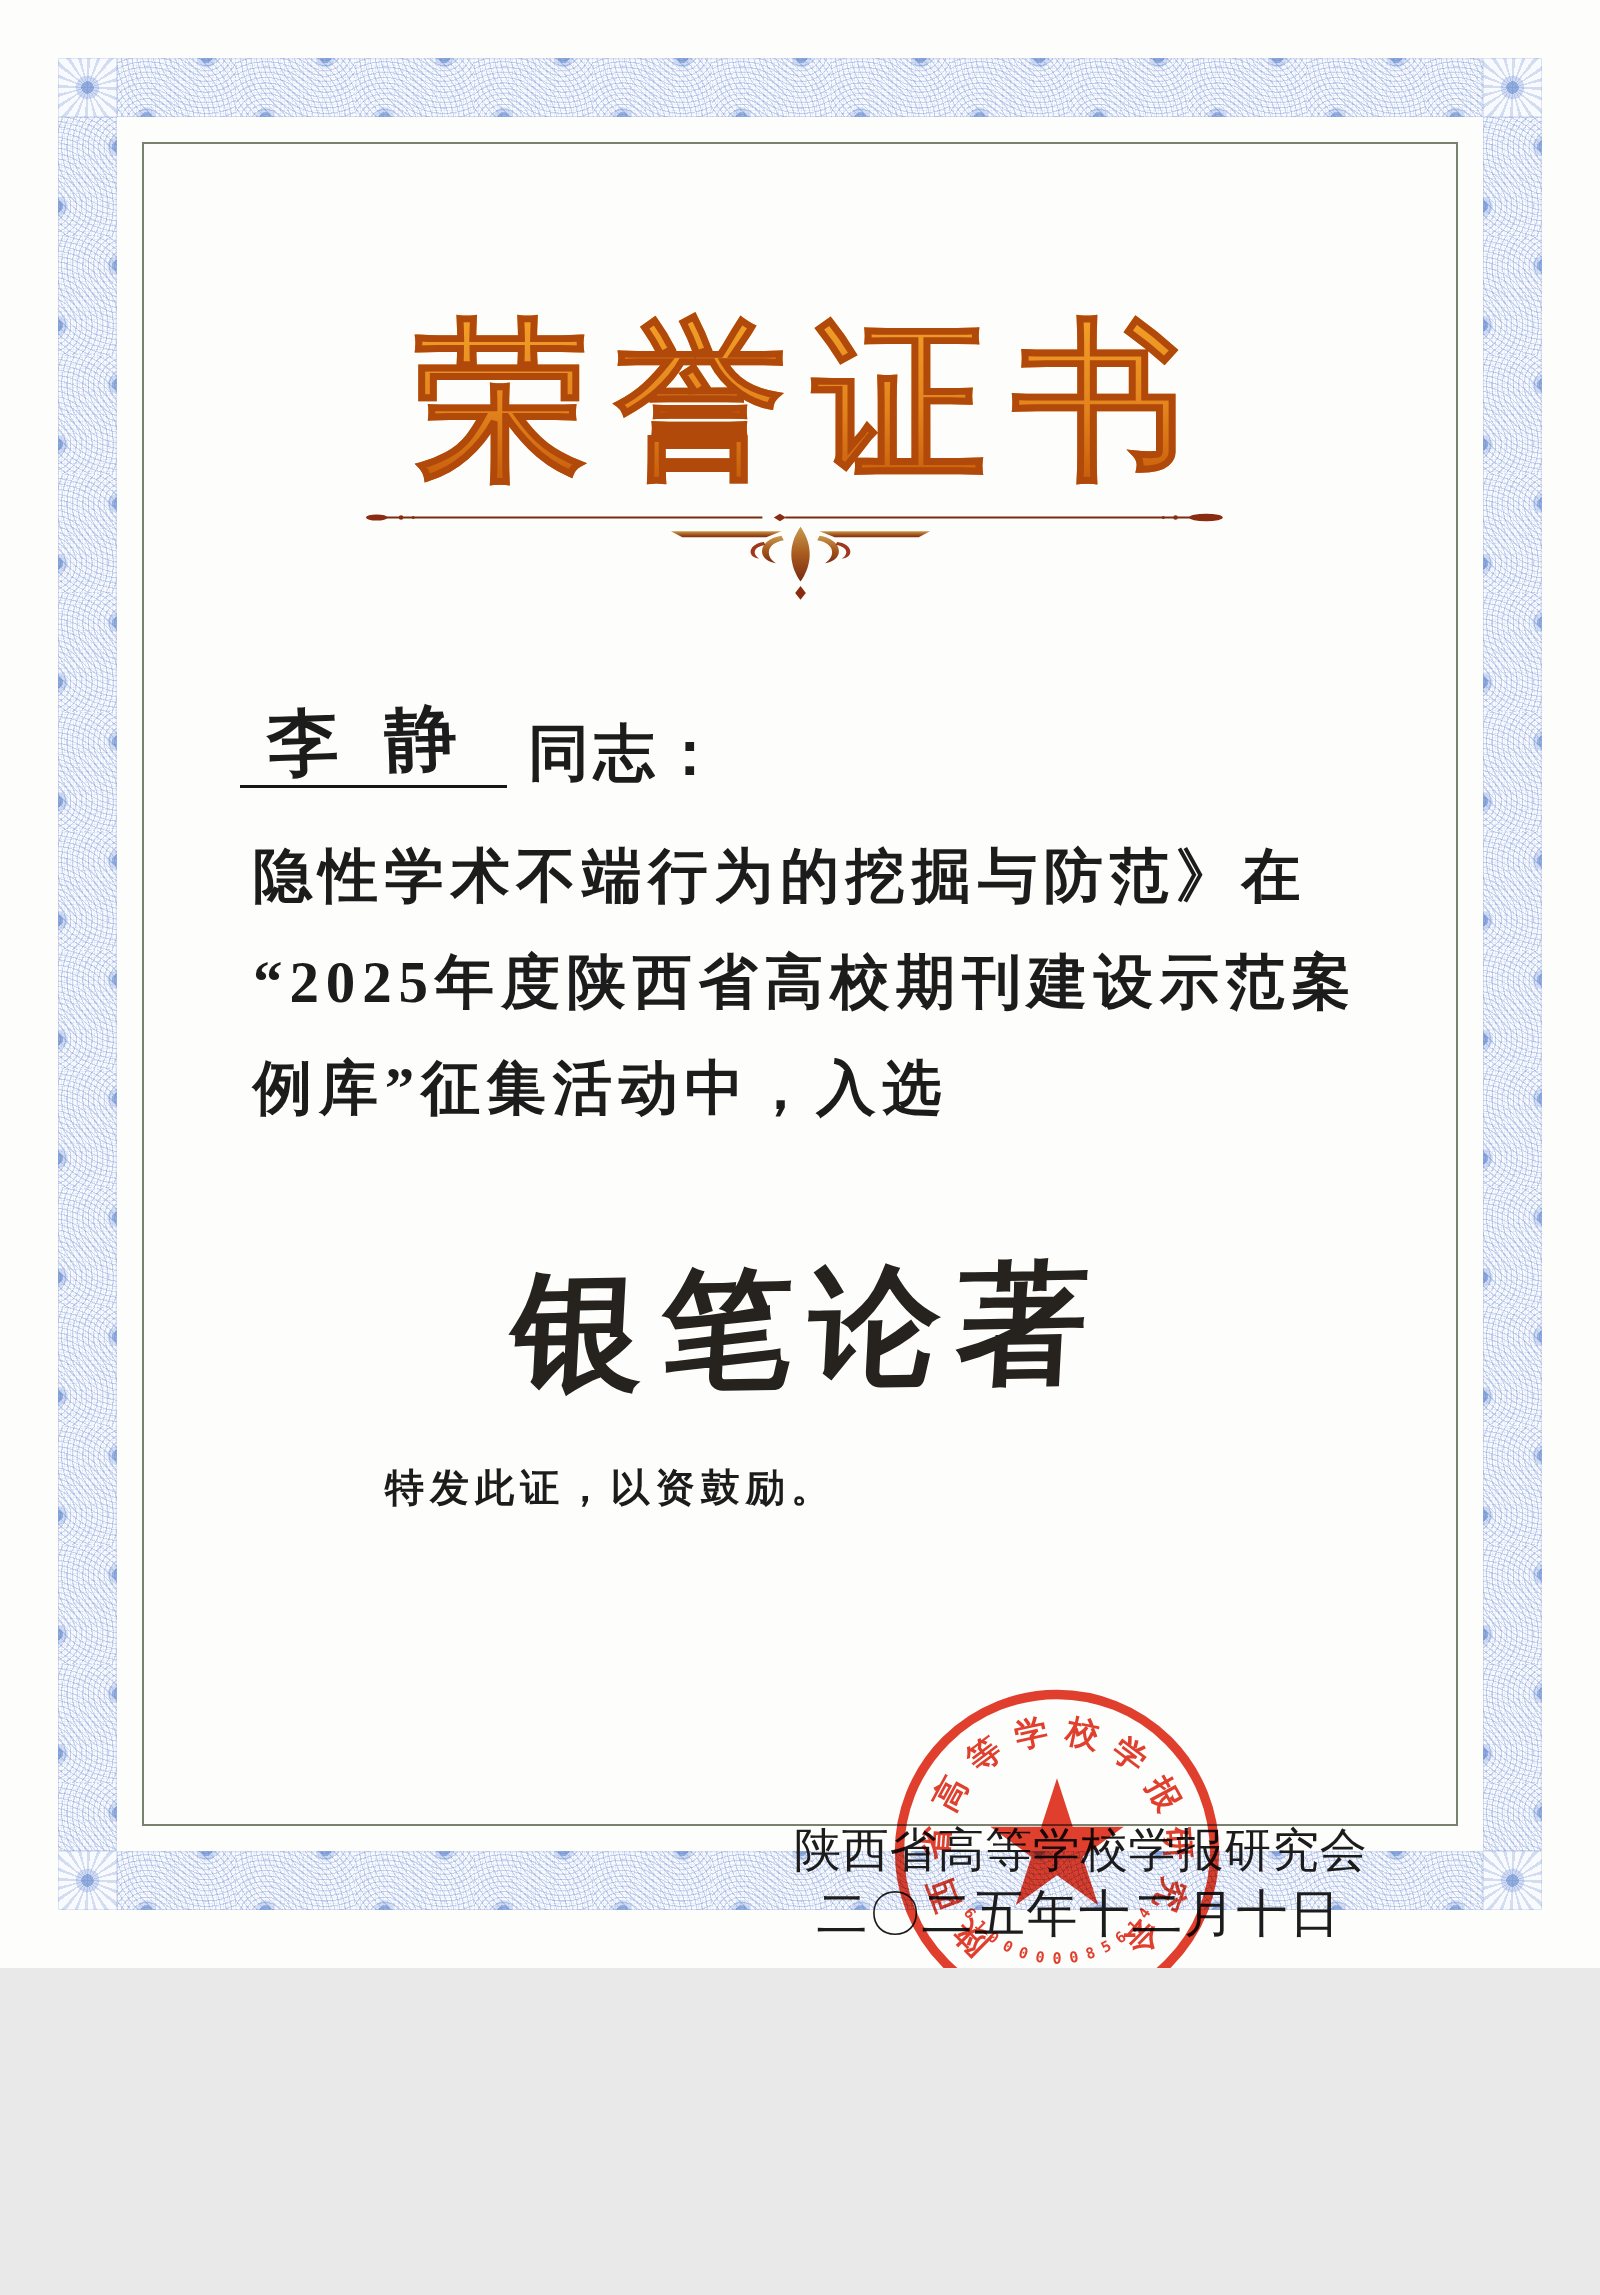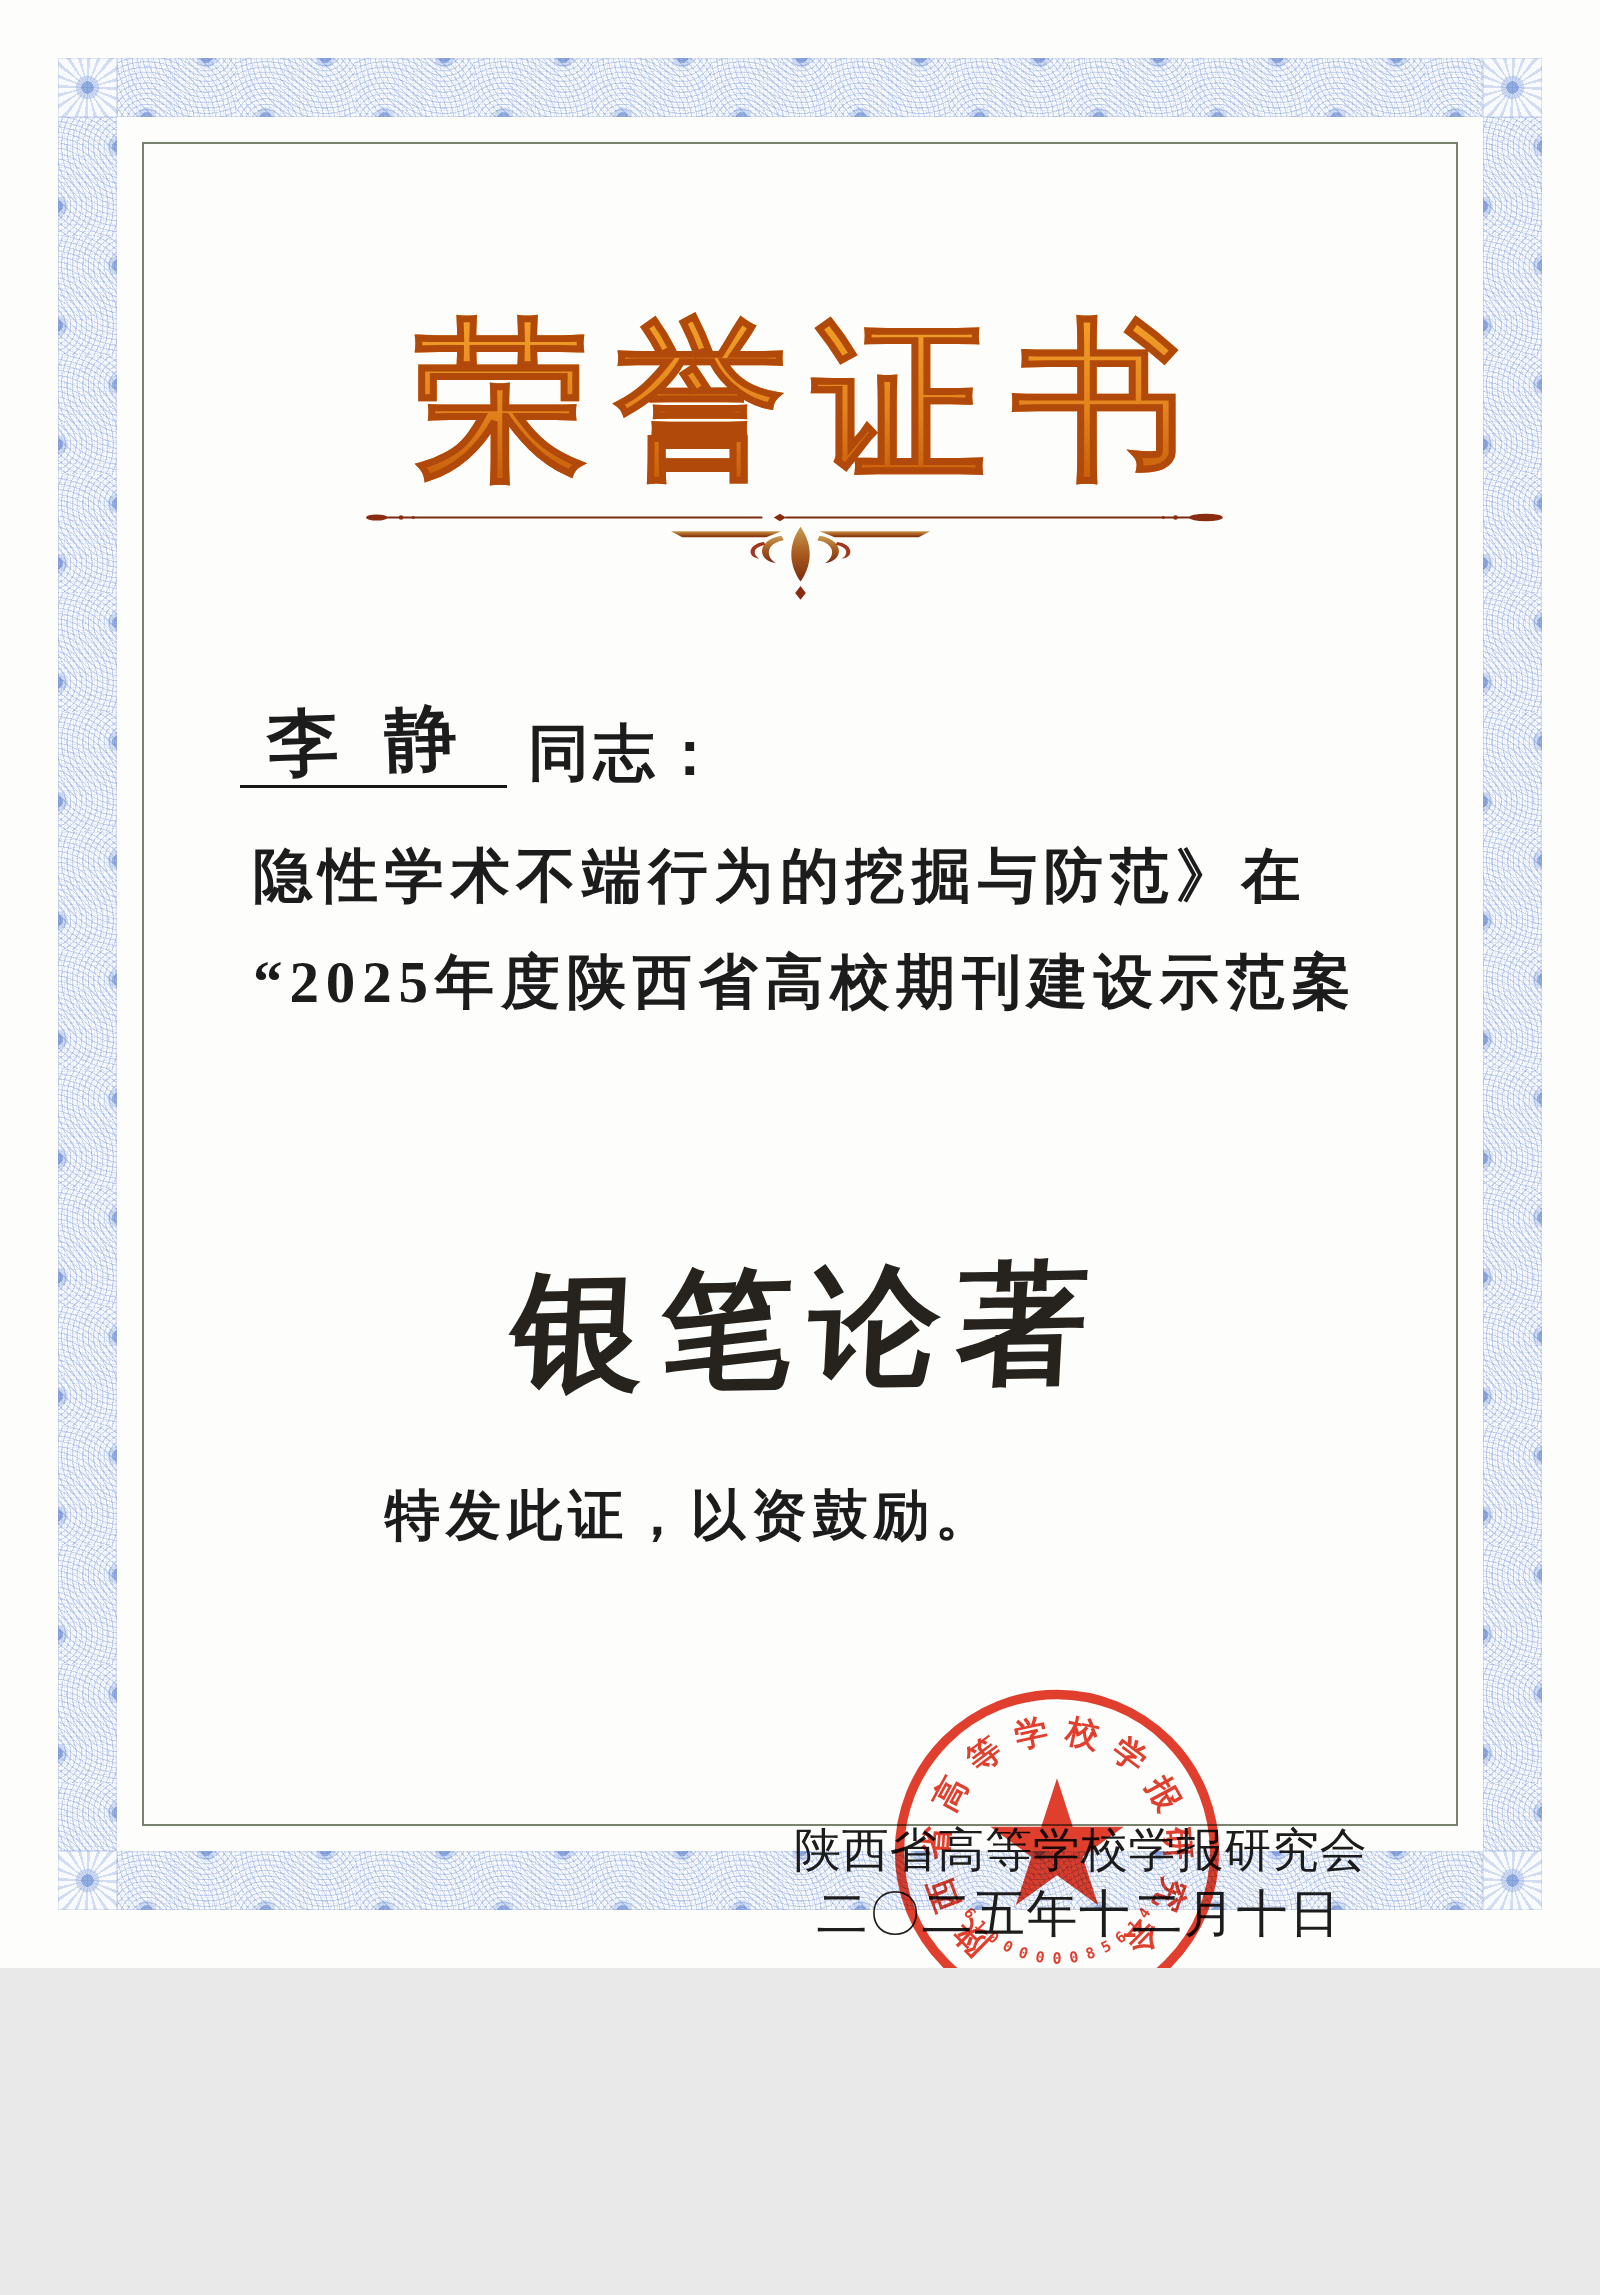--- a/index.html
+++ b/index.html
@@ -69,22 +69,22 @@
 
   .body-block{position:absolute; left:253px; top:823px; font-size:59px; line-height:106px;
     letter-spacing:6.9px; font-weight:600; white-space:nowrap;}
   .body-line.indent{text-indent:120px;}
 
   .award{position:absolute; left:0; right:0; top:1256px; text-align:center;}
   .award-text{display:inline-block; font-size:131px; line-height:145px; font-weight:bold;
     letter-spacing:17px; text-indent:17px; color:#26221e; transform:skewX(-4deg) rotate(-1deg);
     white-space:nowrap;}
 
-  .closing{position:absolute; left:385px; top:1452px; font-size:55px; line-height:72px;
-    letter-spacing:6.1px; font-weight:600; white-space:nowrap;margin-top:28px;}
+  .closing{position:absolute; left:385px; top:1452px; font-size:39px; line-height:72px;
+    letter-spacing:6.1px; font-weight:600; white-space:nowrap;}
 
   .sign-block{position:absolute; left:794px; top:1824px; width:570px; text-align:center;}
   .issuer{font-size:47px; line-height:53px; letter-spacing:0.8px; white-space:nowrap;}
   .issue-date{font-size:51px; line-height:50px; margin-top:12.2px; letter-spacing:1.5px; white-space:nowrap;}
 
   .seal{position:absolute; left:878px; top:1673px; width:358px; height:358px;
     mix-blend-mode:multiply; opacity:.93;}
   .seal-char{fill:var(--c-seal); font-size:46px; font-weight:bold;
     font-family:"Liberation Serif","DejaVu Serif",serif; text-anchor:middle;}
   .seal-digit{fill:var(--c-seal); font-size:21px; font-weight:bold;
@@ -141,20 +141,21 @@
   <div class="name-row">
     <div class="name-box">
       <span class="name-text">李静</span>
     </div>
     <div class="salutation">同志：</div>
   </div>
 
   <div class="body-block">
     <div class="body-line">隐性学术不端行为的挖掘与防范》在</div>
     <div class="body-line">“2025年度陕西省高校期刊建设示范案</div>
+    <div class="body-line">例库”征集活动中，入选</div>
   </div>
 
   <div class="award">
     <span class="award-text">银笔论著</span>
   </div>
 
   <div class="closing">特发此证，以资鼓励。</div>
 
   <div class="sign-block">
     <div class="issuer">陕西省高等学校学报研究会</div>

